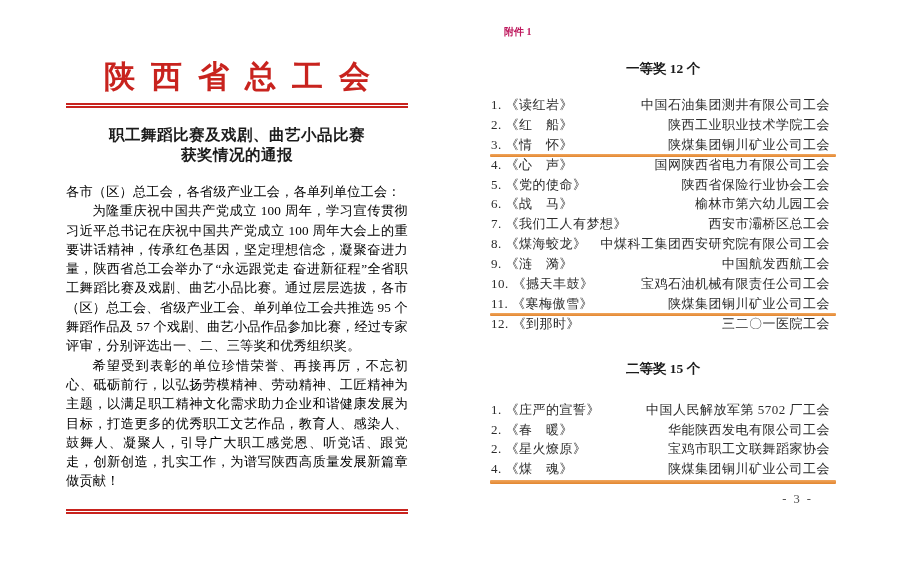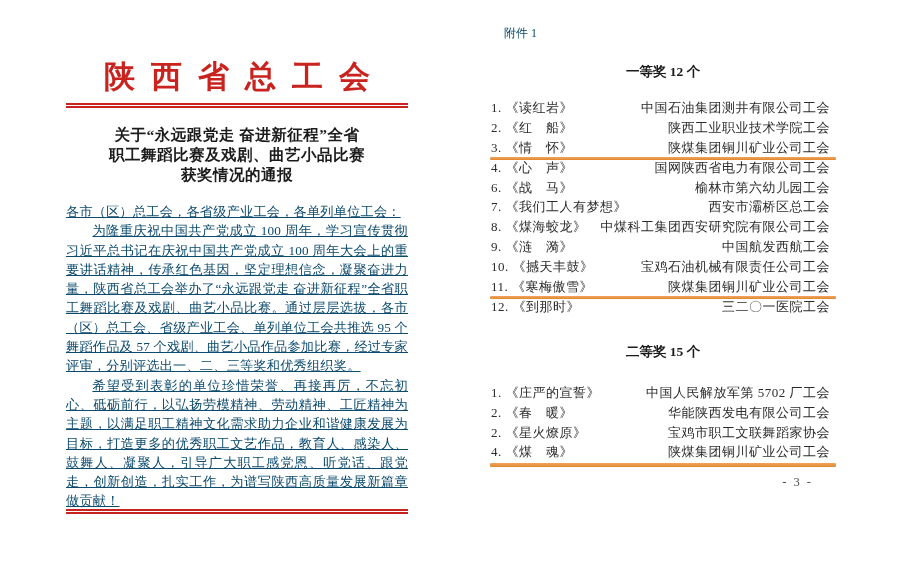--- a/index.html
+++ b/index.html
@@ -18,31 +18,31 @@
     font-size:31px;line-height:36px;font-weight:bold;
     color:#c8231e;text-align:center;letter-spacing:16px;white-space:nowrap;
   }
   .red-rule{
     margin-top:8px;height:5px;box-sizing:border-box;
     border-top:2.5px solid #c8231e;border-bottom:2px solid #c8231e;
   }
   .doc-title{margin:17px 0 0 0;text-align:center;font-weight:bold;
     font-size:15.5px;line-height:20px;color:#1b1b1b;letter-spacing:0.5px;}
   .left-body{margin-top:17px;font-size:13.2px;line-height:19.3px;
-    text-align:justify;color:#0c4a6e;letter-spacing:0.2px;text-decoration:underline;}
+    text-align:justify;color:#000000;letter-spacing:0.2px;}
   .left-body p{margin:0;}
   .left-body .indent{text-indent:2em;}
   .bottom-rule{
     position:absolute;left:0;top:509px;width:100%;height:5px;box-sizing:border-box;
     border-top:2.5px solid #c8231e;border-bottom:2px solid #c8231e;
   }
 
   
   .page-right{position:absolute;left:490px;top:0;width:346px;height:567px;}
-  .attach-label{margin:25px 0 0 14px;font-size:12px;font-weight:normal;color:#0c4a6e;}
+  .attach-label{margin:25px 0 0 14px;font-size:10px;font-weight:bold;color:#be185d;}
   .list-title{margin-top:8px;text-align:center;font-size:16.5px;font-weight:bold;
     letter-spacing:1.5px;color:#1b1b1b;}
   .section-head{text-align:center;font-size:13.5px;font-weight:bold;color:#1b1b1b;}
   .sec1{margin-top:21px;}
   .sec2{margin-top:26px;}
   .rows{display:block;}
   .rows1{margin-top:17px;}
   .rows2{margin-top:22px;}
   .row{position:relative;height:19.9px;line-height:19.9px;
     display:flex;justify-content:space-between;align-items:flex-start;
@@ -61,21 +61,20 @@
 </head>
 <body>
 
 <div class="canvas">
 
   <section class="page-left">
     <h1 class="org-title">陕西省总工会</h1>
     <div class="red-rule"></div>
 
     <h2 class="doc-title">
-      <div>关于“永远跟党走 奋进新征程”全省</div>
       <div>职工舞蹈比赛及戏剧、曲艺小品比赛</div>
       <div>获奖情况的通报</div>
     </h2>
 
     <div class="left-body">
       <p>各市（区）总工会，各省级产业工会，各单列单位工会：</p>
       <p class="indent">为隆重庆祝中国共产党成立 100 周年，学习宣传贯彻习近平总书记在庆祝中国共产党成立 100 周年大会上的重要讲话精神，传承红色基因，坚定理想信念，凝聚奋进力量，陕西省总工会举办了“永远跟党走 奋进新征程”全省职工舞蹈比赛及戏剧、曲艺小品比赛。通过层层选拔，各市（区）总工会、省级产业工会、单列单位工会共推选 95 个舞蹈作品及 57 个戏剧、曲艺小品作品参加比赛，经过专家评审，分别评选出一、二、三等奖和优秀组织奖。</p>
       <p class="indent">希望受到表彰的单位珍惜荣誉、再接再厉，不忘初心、砥砺前行，以弘扬劳模精神、劳动精神、工匠精神为主题，以满足职工精神文化需求助力企业和谐健康发展为目标，打造更多的优秀职工文艺作品，教育人、感染人、鼓舞人、凝聚人，引导广大职工感党恩、听党话、跟党走，创新创造，扎实工作，为谱写陕西高质量发展新篇章做贡献！</p>
     </div>
 
@@ -95,20 +94,24 @@
           <span class="rl">2. 《红　船》</span>
           <span class="rr">陕西工业职业技术学院工会</span>
         </div>
         <div class="row hl">
           <span class="rl">3. 《情　怀》</span>
           <span class="rr">陕煤集团铜川矿业公司工会</span>
         </div>
         <div class="row">
           <span class="rl">4. 《心　声》</span>
           <span class="rr">国网陕西省电力有限公司工会</span>
+        </div>
+        <div class="row">
+          <span class="rl">5. 《党的使命》</span>
+          <span class="rr">陕西省保险行业协会工会</span>
         </div>
         <div class="row">
           <span class="rl">6. 《战　马》</span>
           <span class="rr">榆林市第六幼儿园工会</span>
         </div>
         <div class="row">
           <span class="rl">7. 《我们工人有梦想》</span>
           <span class="rr">西安市灞桥区总工会</span>
         </div>
         <div class="row">

